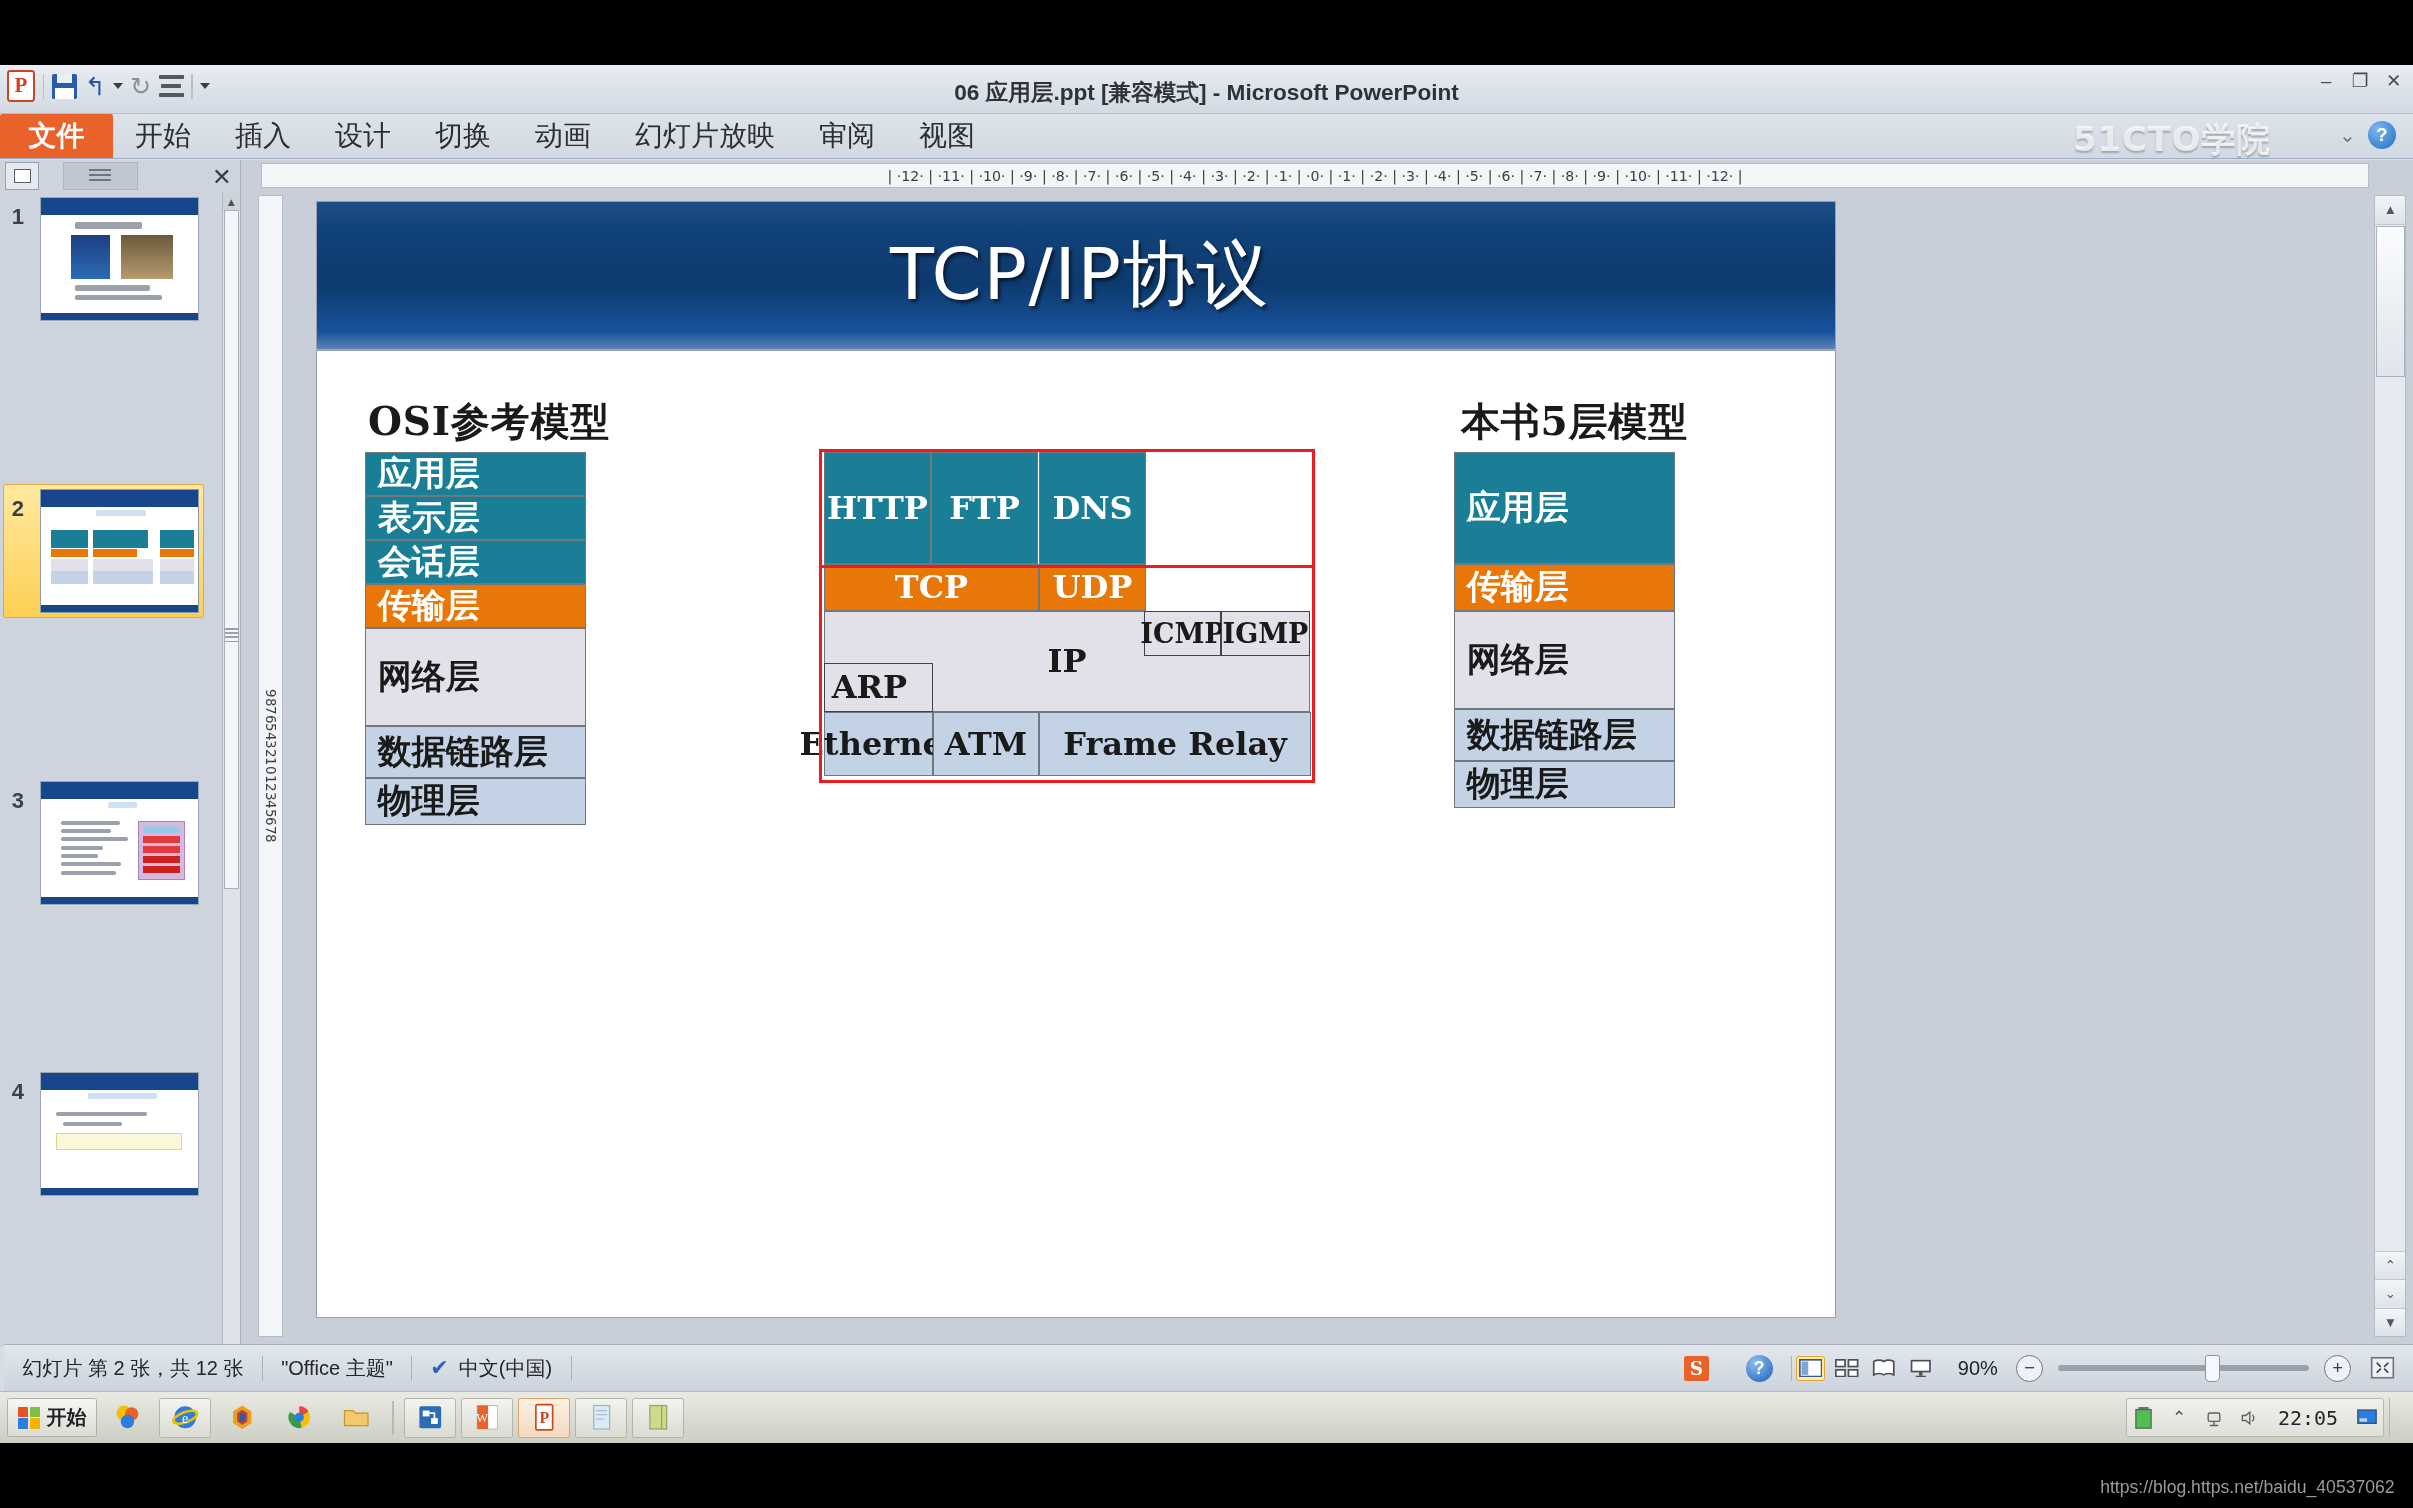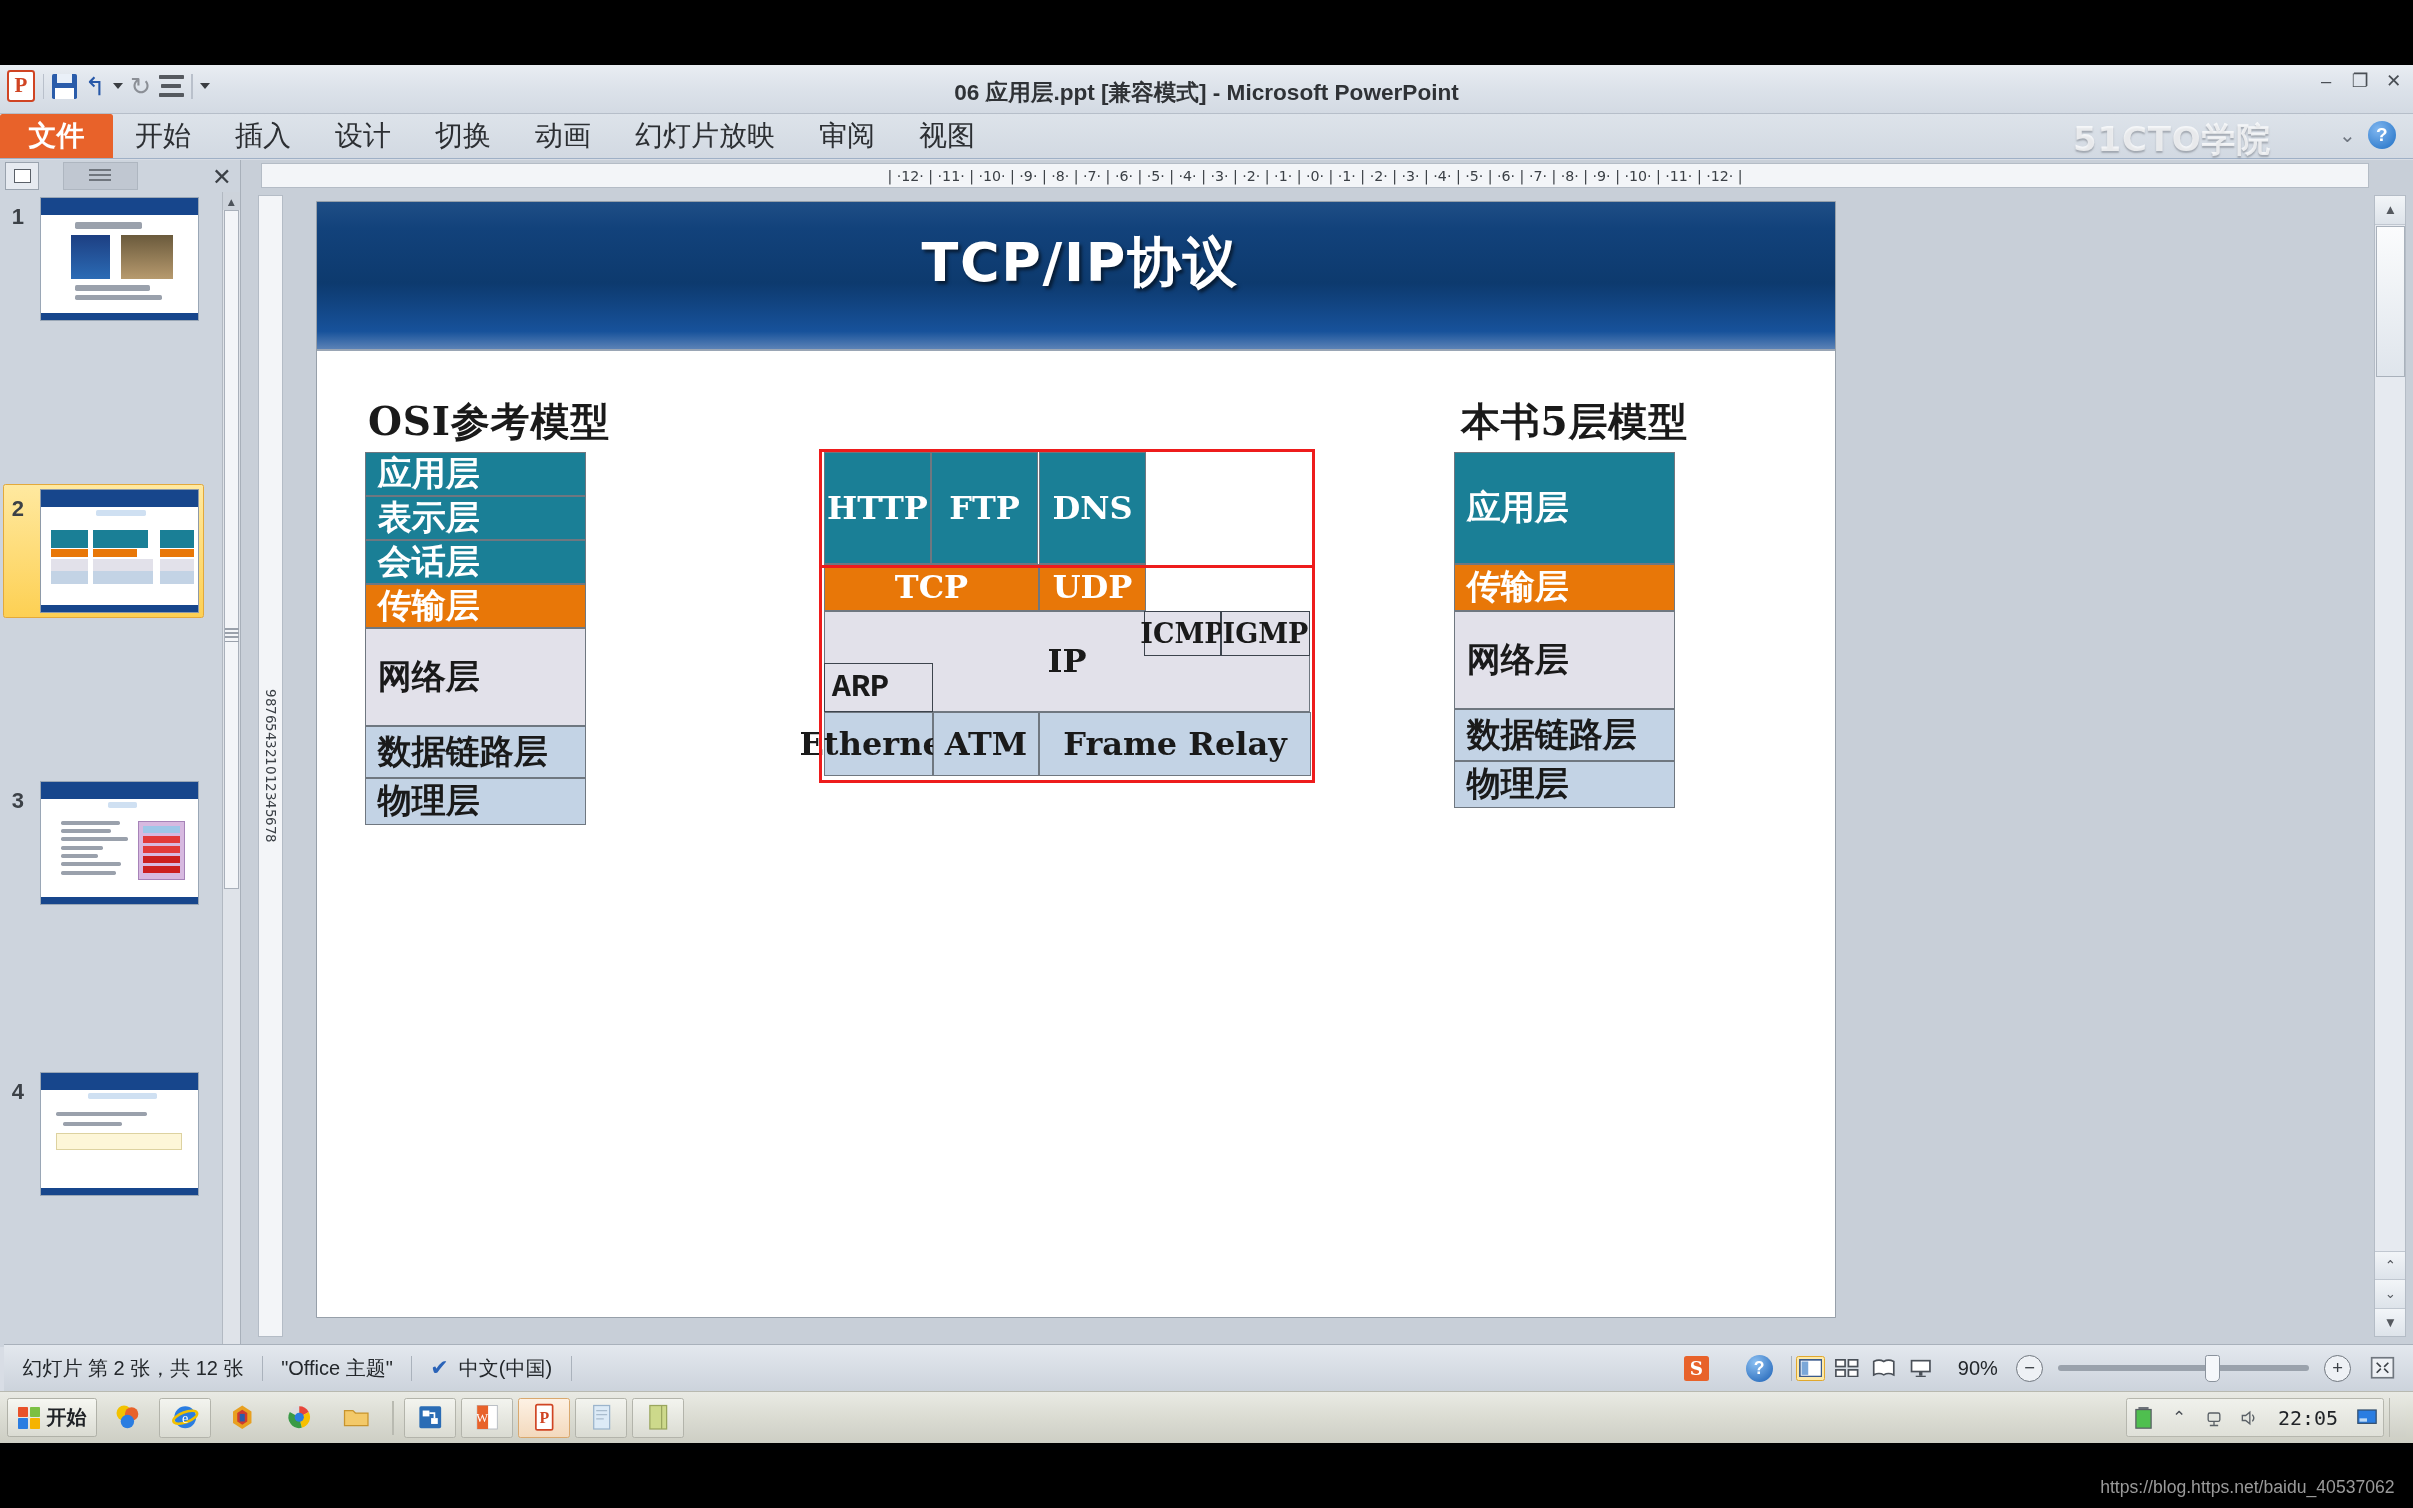--- a/index.html
+++ b/index.html
@@ -152,21 +152,21 @@
     background:#fff; box-shadow: 0 0 0 0.8px #8c949f;
   }
 
   .slide-title-band {
     position:absolute; left:0; right:0; top:0; height: 149px;
     background: linear-gradient(to bottom, #1f4e86 0%, #12427b 18%, #0d3a6e 55%, #17529b 88%, #5b82b6 100%);
     border-bottom: 2.5px solid #9aa6b5;
   }
   .slide-title {
     position:absolute;left:8px;right:0;top:25px;text-align:center;
-    color:#fff; font-size: 54px; font-weight: bold; letter-spacing: 1.7px;
+    color:#fff; font-size: 72px; font-weight: normal; letter-spacing: 1.7px;
     text-shadow: 2.5px 2.5px 3.4px rgba(0,0,0,0.55);
     font-family:"DejaVu Sans", sans-serif;
   }
 
   
   .diagram { position:absolute; left: 0; top: 193px; right:0; height: 846px; margin-left: 21px; }
   .col-head {
     position:absolute; font-size: 39px; font-weight: bold; color:#1a1a1a;
     font-family:"DejaVu Serif", serif; letter-spacing:0.8px; white-space:nowrap;
   }
@@ -465,21 +465,21 @@
 
               <div class="cell c-orange ctr lbl-en" style="position:absolute;left:0;top:112px;width:215px;height:47px;">TCP</div>
               <div class="cell c-orange ctr lbl-en" style="position:absolute;left:215px;top:112px;width:107px;height:47px;">UDP</div>
               <div class="cell c-white" style="position:absolute;left:322px;top:112px;width:164px;height:47px;"></div>
 
               <div class="cell c-gray ctr lbl-en" style="position:absolute;left:0;top:159px;width:486px;height:101px;">IP</div>
 
               <div class="cell c-gray ctr" style="position:absolute;left:320px;top:159px;width:77px;height:45px;border:1.7px solid #3d444d;font-size:27px;font-weight:bold;">ICMP</div>
               <div class="cell c-gray ctr" style="position:absolute;left:397px;top:159px;width:89px;height:45px;border:1.7px solid #3d444d;font-size:27px;font-weight:bold;">IGMP</div>
 
-              <div class="cell c-gray" style="position:absolute;left:0;top:211px;width:109px;height:49px;border:1.7px solid #3d444d;font-family:Liberation Mono, monospace;">
+              <div class="cell c-gray" style="position:absolute;left:0;top:211px;width:109px;height:49px;border:1.7px solid #3d444d;">
                   <span class="lbl-en" style="padding-left:6.7px;">ARP</span>
                 </div>
 
               <div class="cell c-blue ctr lbl-en" style="position:absolute;left:0;top:260px;width:109px;height:64px;">Ethernet</div>
               <div class="cell c-blue ctr lbl-en" style="position:absolute;left:109px;top:260px;width:106px;height:64px;">ATM</div>
               <div class="cell c-blue ctr lbl-en" style="position:absolute;left:215px;top:260px;width:272px;height:64px;">Frame Relay</div>
             </div>
 
             <div class="redbox" style="left:481px; top:54px; width:496px; height:119px;"></div>
             <div class="redbox" style="left:481px; top:54px; width:496px; height:334px;"></div>

